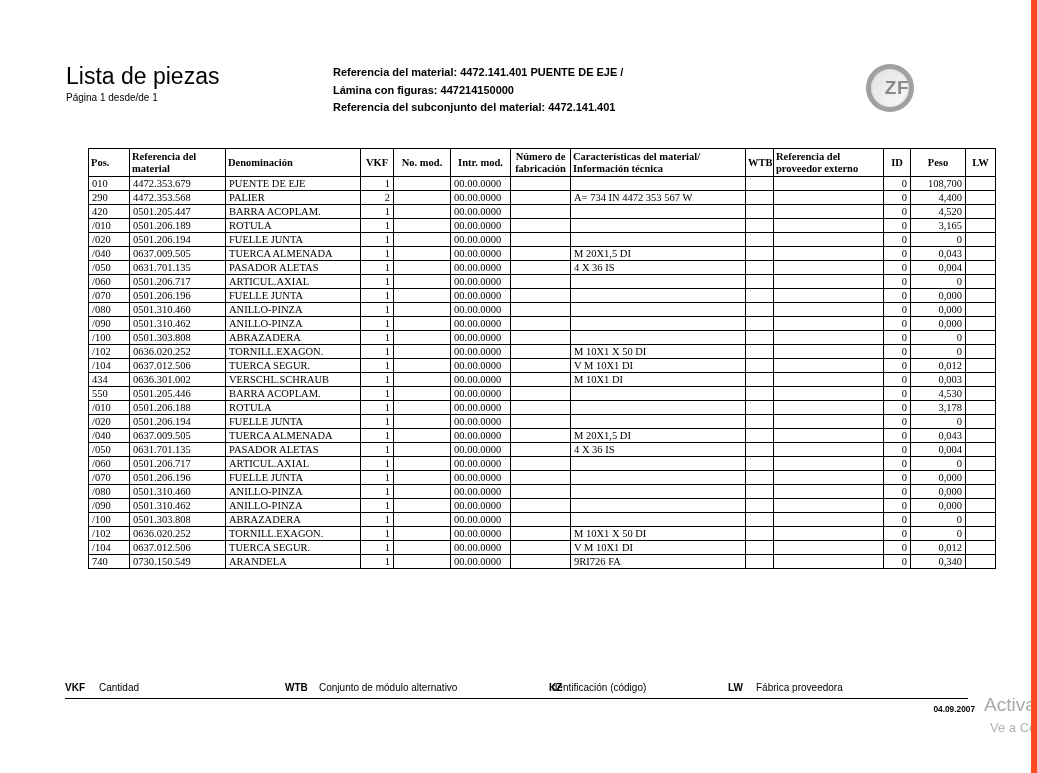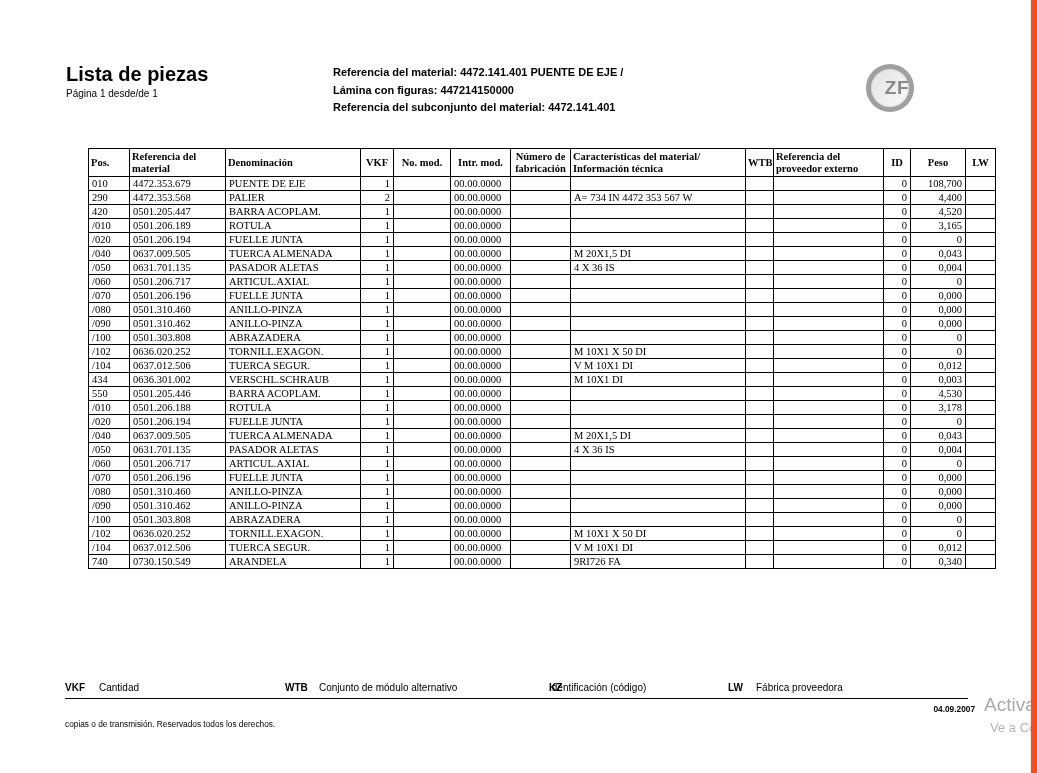--- a/index.html
+++ b/index.html
@@ -7,21 +7,21 @@
     width:1037px; height:773px;
     background:#ffffff;
     overflow:hidden;
     font-family:"Liberation Sans", sans-serif;
     color:#000;
   }
   body { position:relative; }
 
   
   .title-block { position:absolute; left:66px; top:63px; }
-  .doc-title { font-size:20px; font-weight:700; }
+  .doc-title { font-size:23px; font-weight:400; }
   .page-info { font-size:10px; margin-top:2px; }
 
   
   .ref-block { position:absolute; left:333px; top:64px; font-weight:bold; font-size:11px; line-height:17.5px; }
 
   
   .zf-logo {
     position:absolute; left:866px; top:64px;
     width:48px; height:48px; border-radius:50%;
     border:5px solid #a0a0a0;
@@ -575,19 +575,18 @@
   <div class="legend-item">
     <span class="legend-key">LW</span>
     <span class="legend-label">Fábrica proveedora</span>
   </div>
 </div>
 
 <div class="copyright">
   <div class="copyright-line1">
     <span class="copyright-date">04.09.2007</span>
   </div>
-  <div>copias o de transmisión. Reservados todos los derechos.</div>
 </div>
 
 <div class="wm1">Activar</div>
 <div class="wm2">Ve a Con</div>
 
 <div class="edge-strip"></div>
 
 </body></html>

